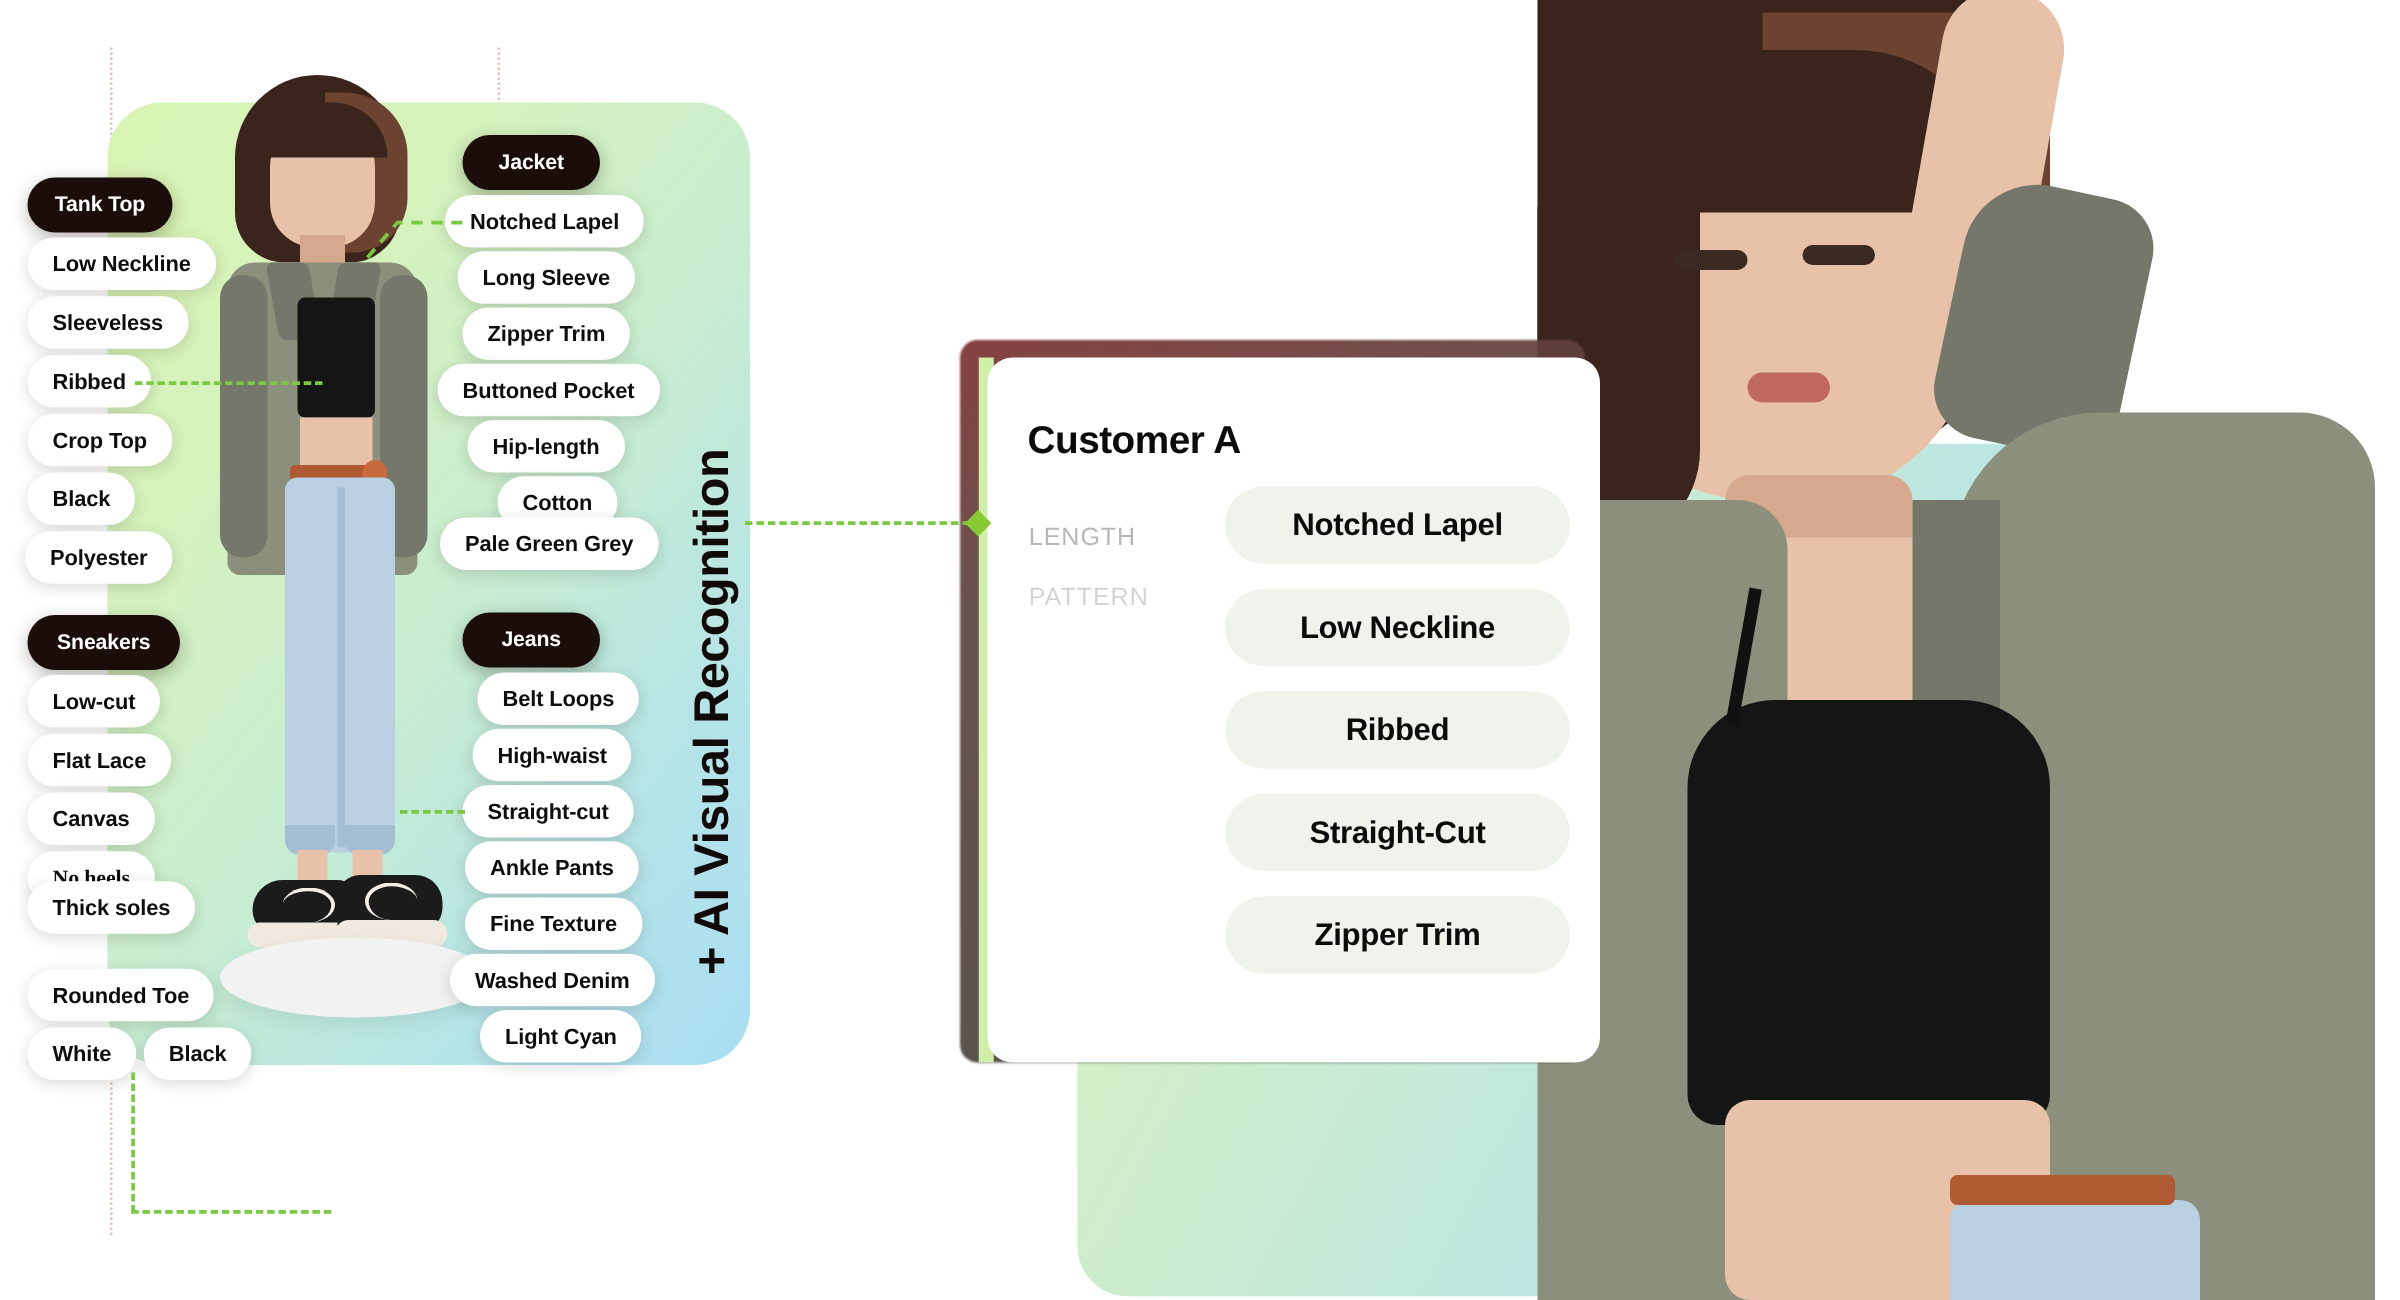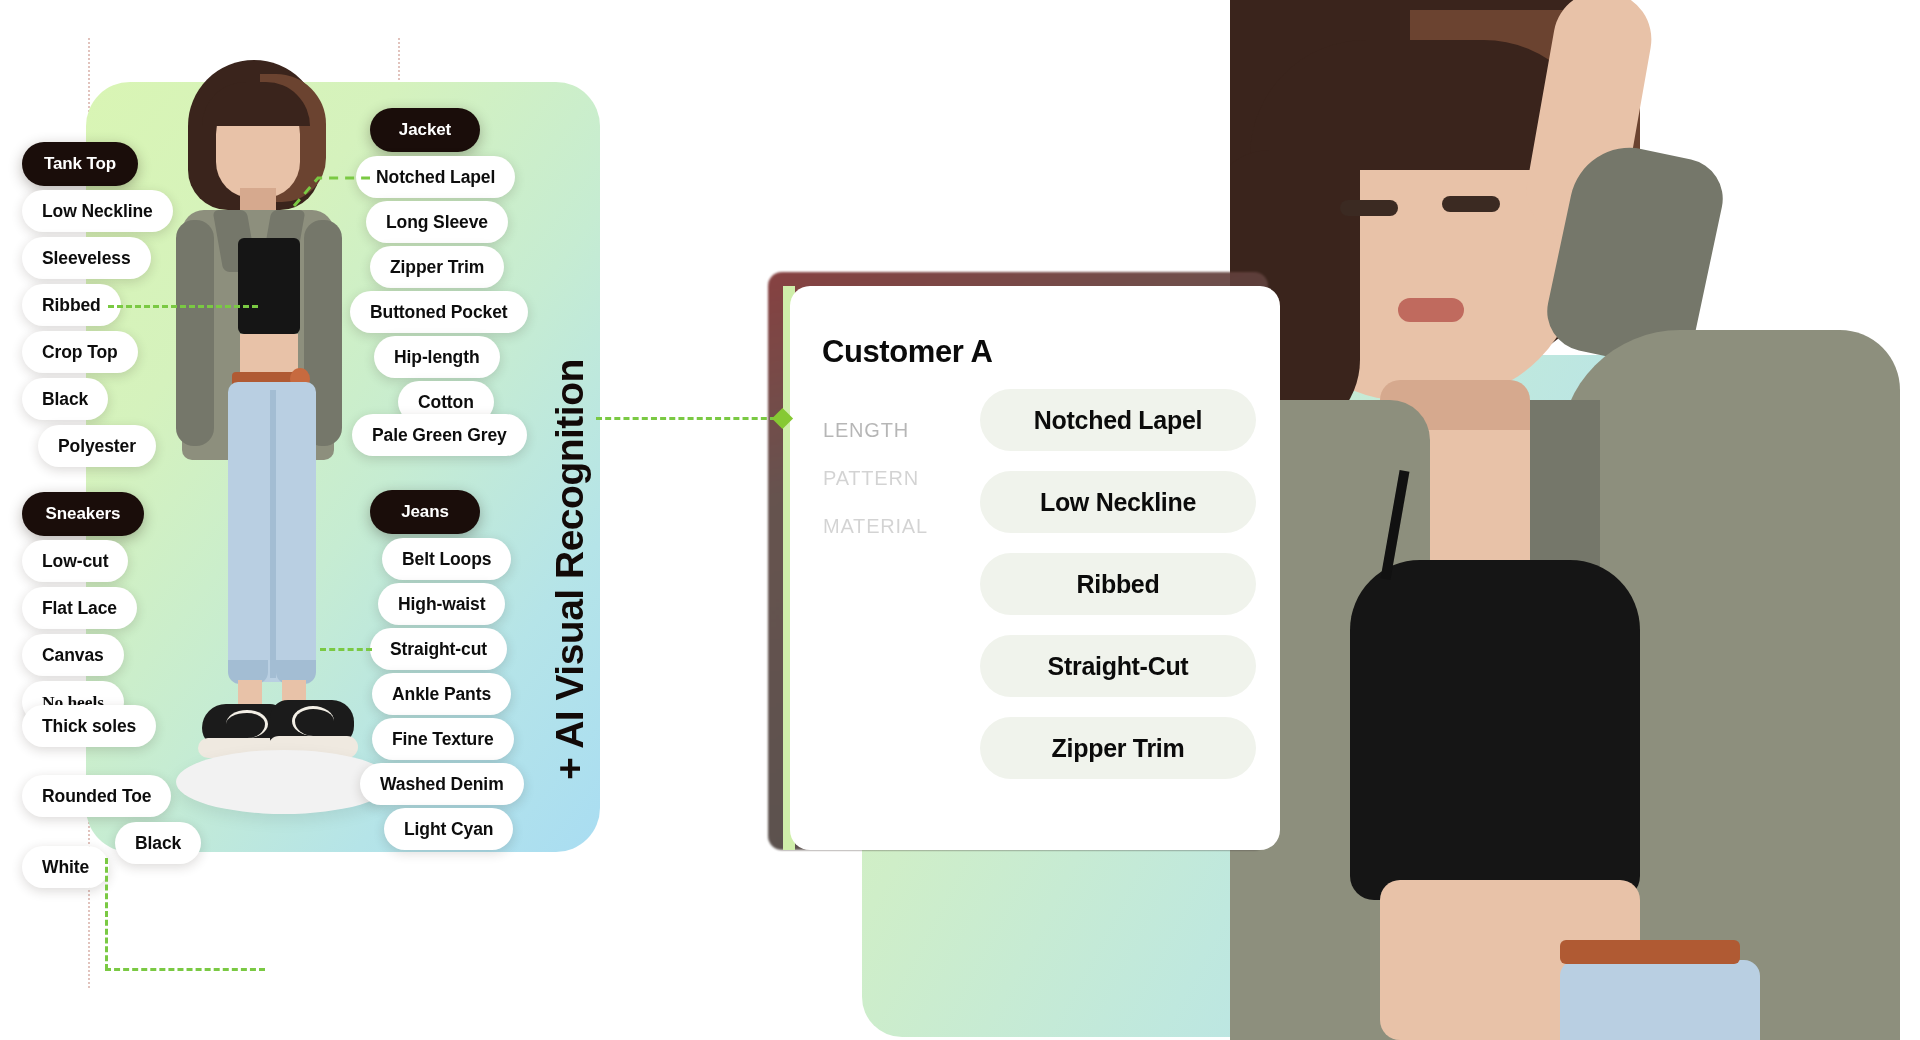--- a/index.html
+++ b/index.html
@@ -192,32 +192,32 @@
 
     <div class="ph stand" style="left:36px; top:690px; width:216px; height:64px; border-radius:50%; box-shadow:0 6px 16px rgba(0,0,0,.08);"></div>
   </div>
 
   <div class="pill head" style="left:22px; top:142px; width:116px;">Tank Top</div>
   <div class="pill" style="left:22px; top:190px;">Low Neckline</div>
   <div class="pill" style="left:22px; top:237px;">Sleeveless</div>
   <div class="pill" style="left:22px; top:284px;">Ribbed</div>
   <div class="pill" style="left:22px; top:331px;">Crop Top</div>
   <div class="pill" style="left:22px; top:378px;">Black</div>
-  <div class="pill" style="left:38px; top:425px;">Polyester</div>
+  <div class="pill" style="left:20px; top:425px;">Polyester</div>
 
   <div class="dash-h" style="left:108px; top:305px; width:150px;"></div>
 
   <div class="pill head" style="left:22px; top:492px; width:122px;">Sneakers</div>
   <div class="pill" style="left:22px; top:540px;">Low-cut</div>
   <div class="pill" style="left:22px; top:587px;">Flat Lace</div>
   <div class="pill" style="left:22px; top:634px;">Canvas</div>
   <div class="pill" style="left:22px; top:681px;font-family:Liberation Serif, serif;">No heels</div>
   <div class="pill" style="left:22px; top:705px;">Thick soles</div>
   <div class="pill" style="left:22px; top:775px;">Rounded Toe</div>
-  <div class="pill" style="left:22px; top:846px;">White</div>
+  <div class="pill" style="left:22px; top:822px;">White</div>
   <div class="pill" style="left:115px; top:822px;">Black</div>
 
   <div class="dash-v" style="left:105px; top:858px; height:112px;"></div>
   <div class="dash-h" style="left:105px; top:968px; width:160px;"></div>
 
   <div class="pill head" style="left:370px; top:108px; width:110px;text-align:right;">Jacket</div>
   <div class="pill" style="left:356px; top:156px;">Notched Lapel</div>
   <div class="pill" style="left:366px; top:201px;">Long Sleeve</div>
   <div class="pill" style="left:370px; top:246px;">Zipper Trim</div>
   <div class="pill" style="left:350px; top:291px;">Buttoned Pocket</div>
@@ -274,21 +274,20 @@
   </div>
 
   <div class="card-shadow"></div>
   <div class="card-accent"></div>
   <div class="card">
     <div class="card-title">Customer A</div>
 
     <div class="attr-labels">
       <div class="attr-label" style="opacity:.34">LENGTH</div>
       <div class="attr-label" style="opacity:.20">PATTERN</div>
-      <div class="attr-label" style="opacity:.20">MATERIAL</div>
     </div>
 
     <div class="value-list">
       <div class="value-pill">Notched Lapel</div>
       <div class="value-pill">Low Neckline</div>
       <div class="value-pill">Ribbed</div>
       <div class="value-pill">Straight-Cut</div>
       <div class="value-pill">Zipper Trim</div>
     </div>
   </div>

